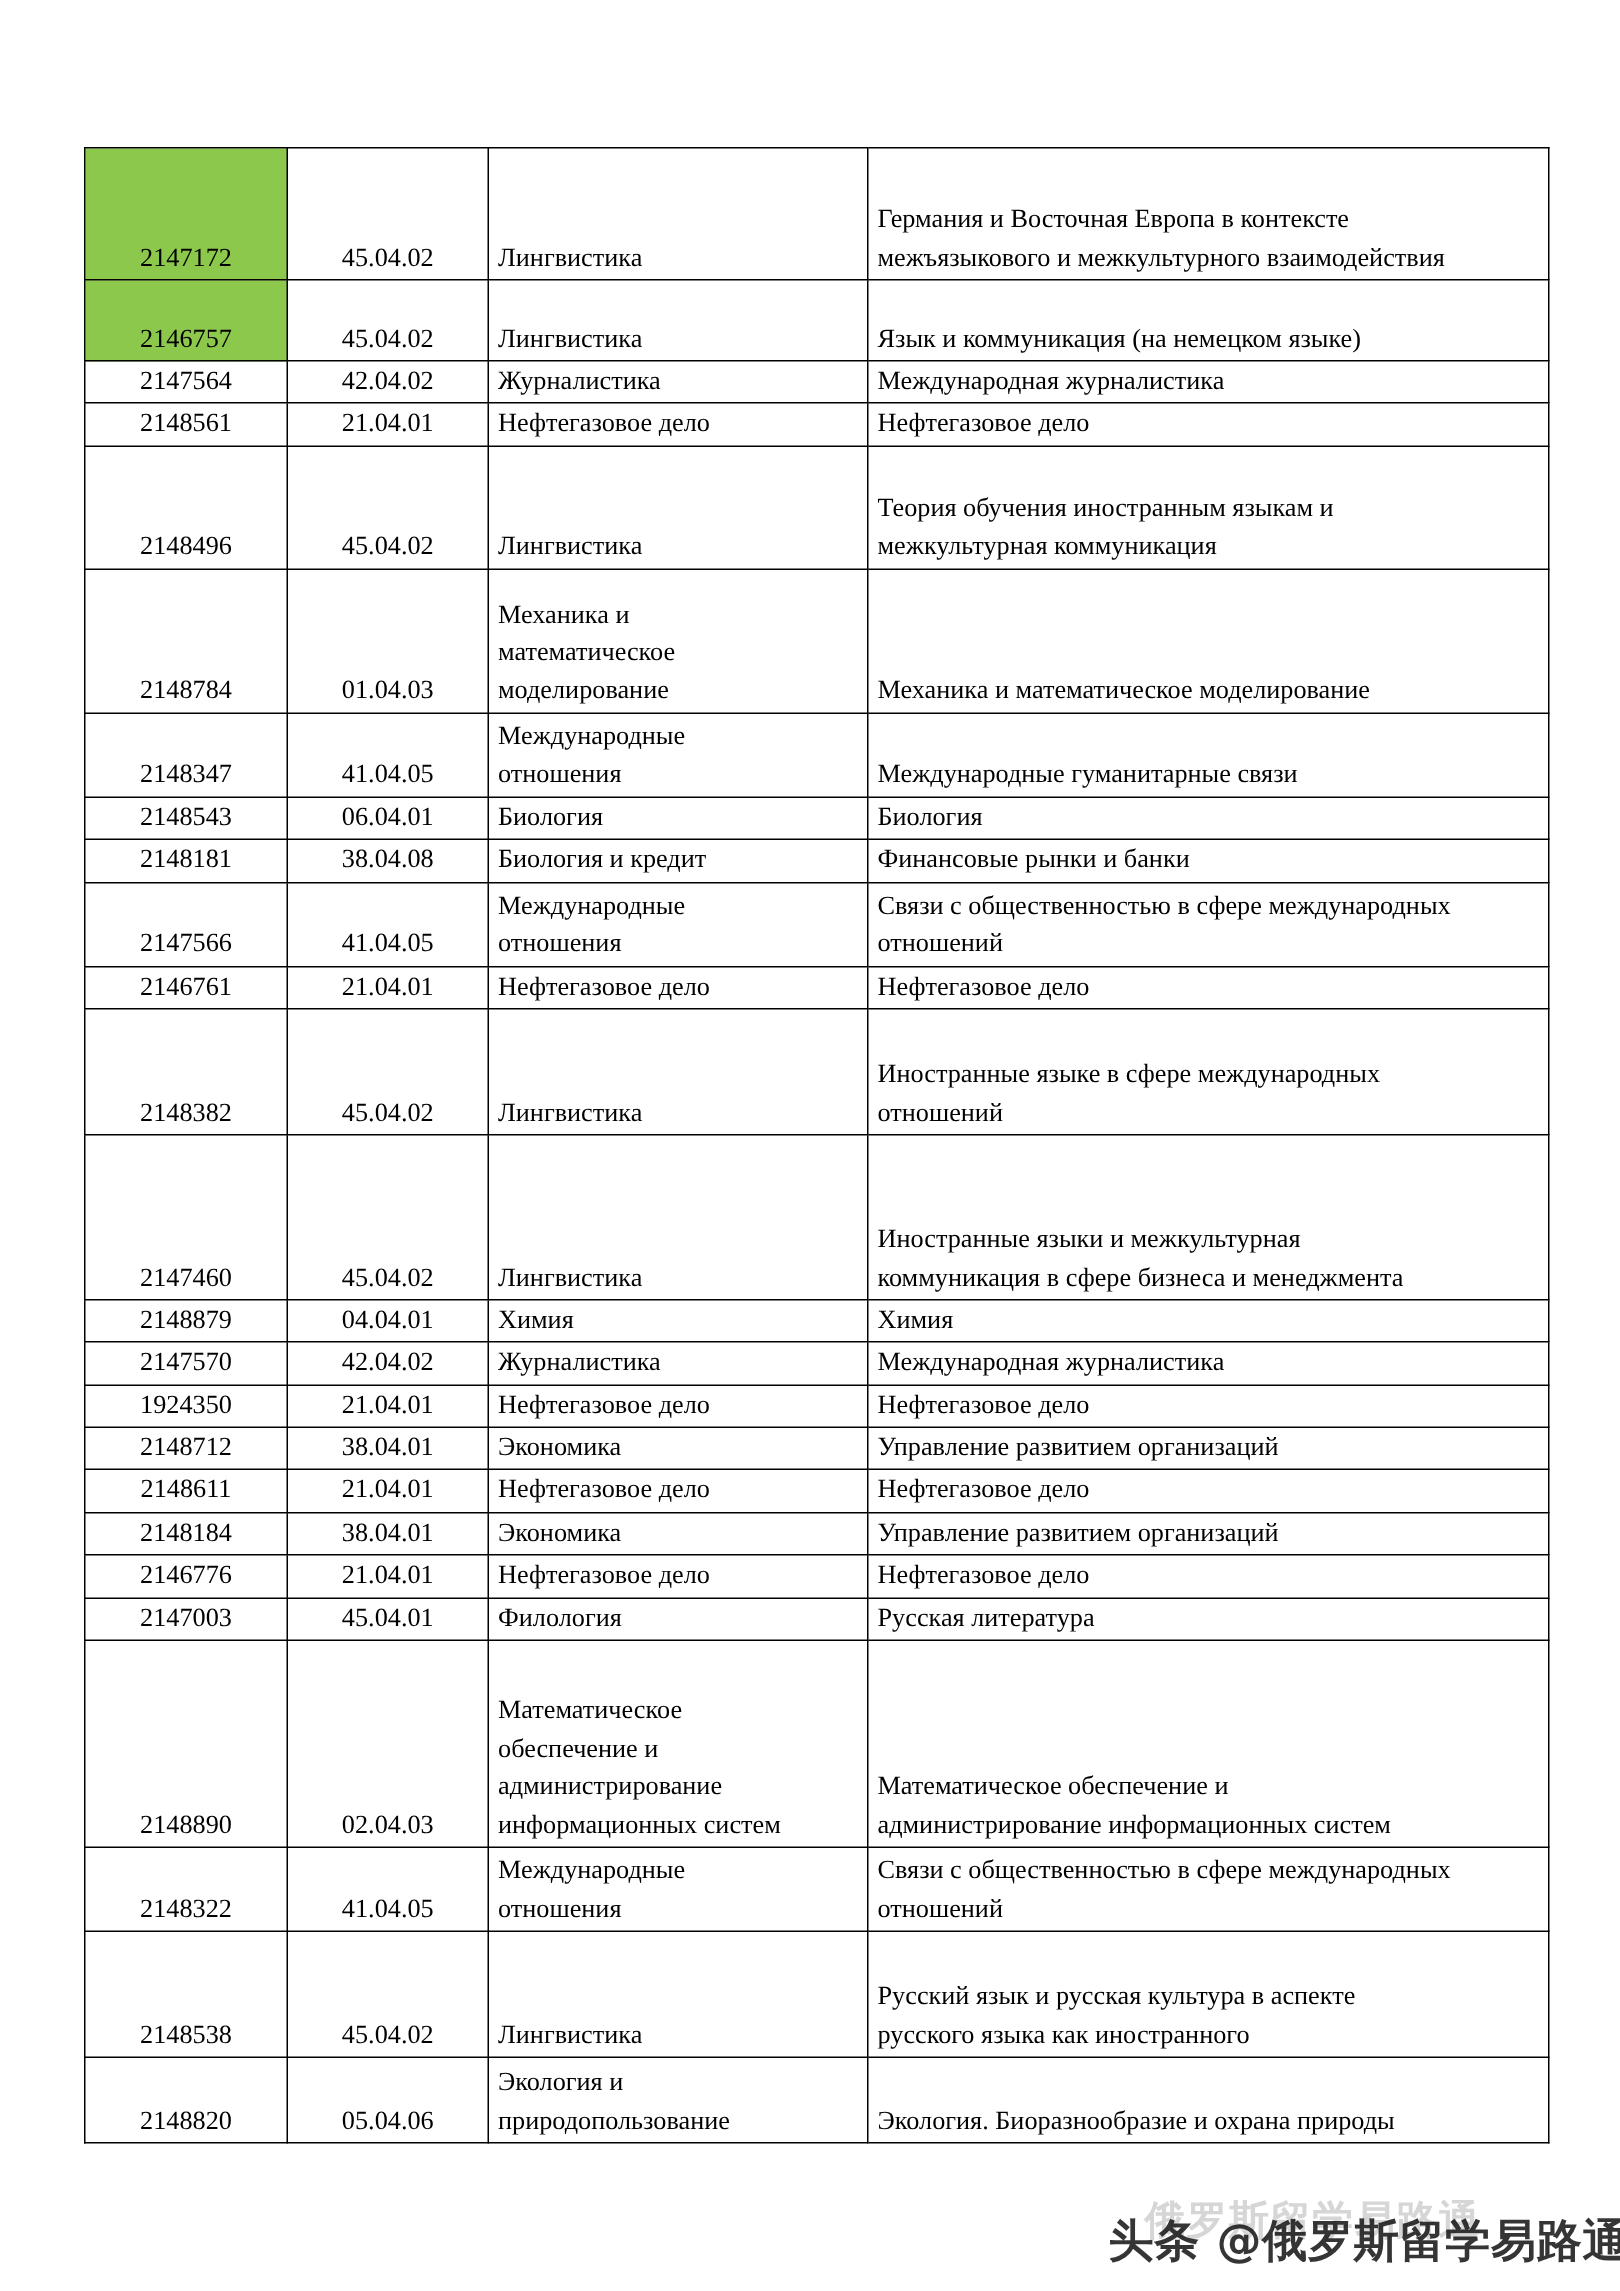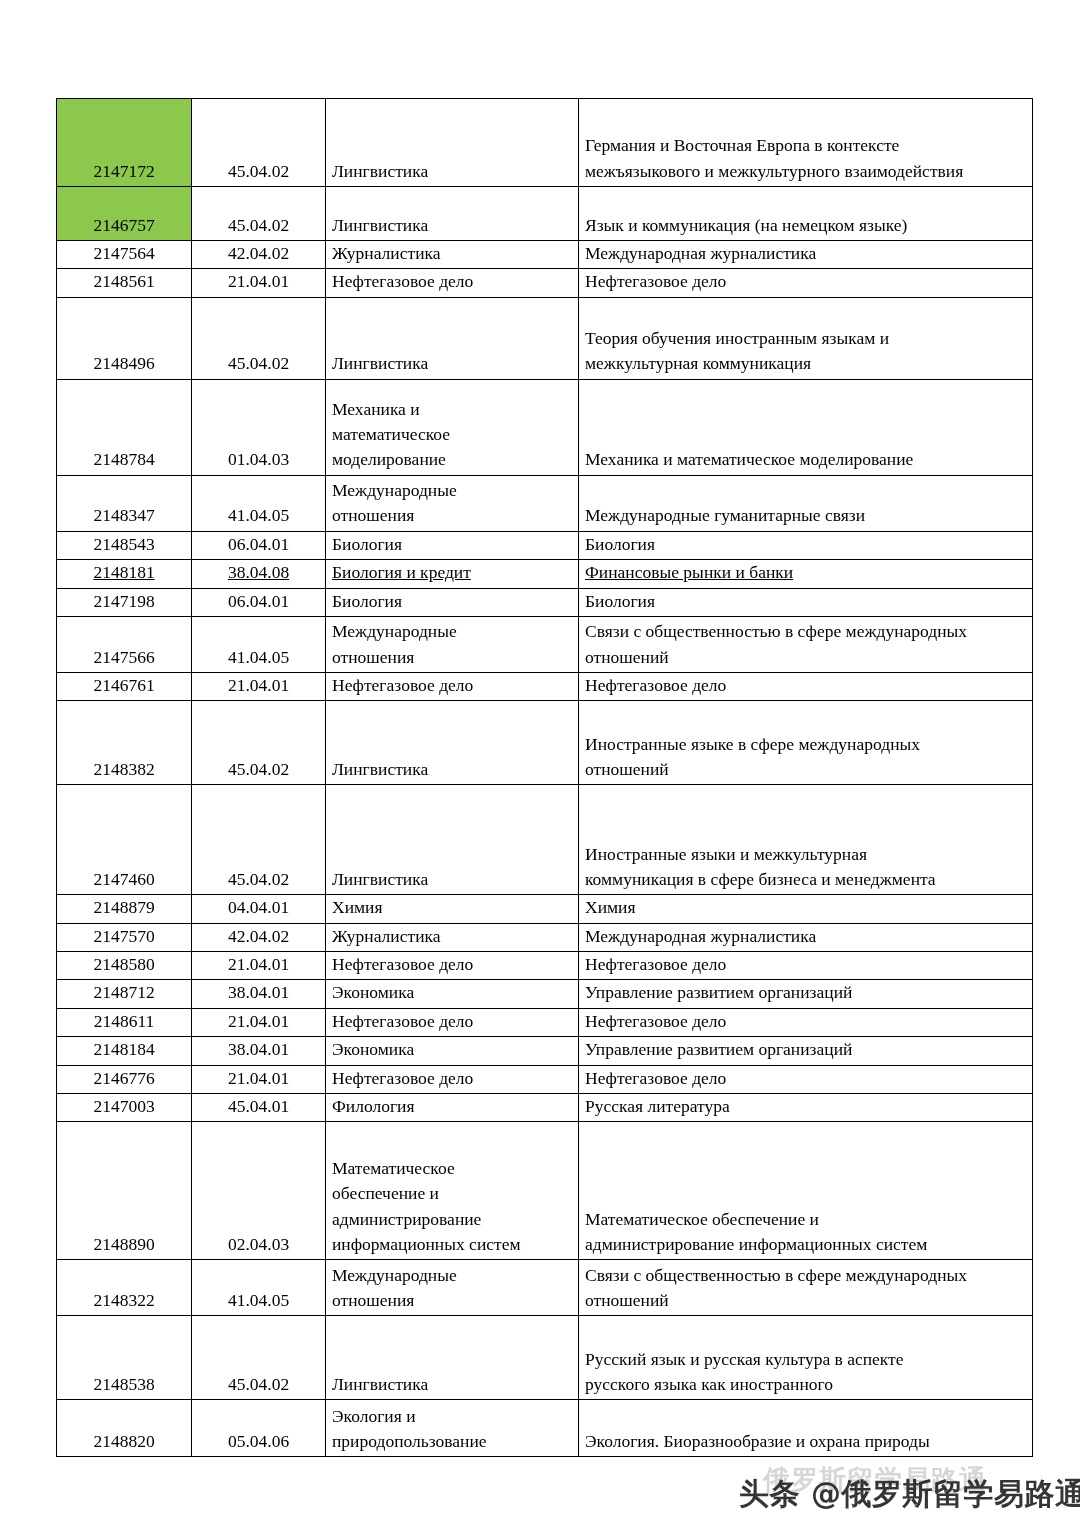--- a/index.html
+++ b/index.html
@@ -146,31 +146,25 @@
           <td class="cell-dir">Международные
 отношения</td>
           <td class="cell-prog">Международные гуманитарные связи</td>
         </tr>
         <tr style="height: 28px;">
           <td class="cell-id">2148543</td>
           <td class="cell-code">06.04.01</td>
           <td class="cell-dir">Биология</td>
           <td class="cell-prog">Биология</td>
         </tr>
-        <tr style="height: 28px; text-decoration: underline;">
+        <tr style="height: 28px;">
           <td class="cell-id">2148181</td>
           <td class="cell-code">38.04.08</td>
           <td class="cell-dir">Биология и кредит</td>
           <td class="cell-prog">Финансовые рынки и банки</td>
-        </tr>
-        <tr style="height: 28px;">
-          <td class="cell-id">2147198</td>
-          <td class="cell-code">06.04.01</td>
-          <td class="cell-dir">Биология</td>
-          <td class="cell-prog">Биология</td>
         </tr>
         <tr style="height: 56px;">
           <td class="cell-id">2147566</td>
           <td class="cell-code">41.04.05</td>
           <td class="cell-dir">Международные
 отношения</td>
           <td class="cell-prog">Связи с общественностью в сфере международных
 отношений</td>
         </tr>
         <tr style="height: 28px;">
@@ -199,21 +193,21 @@
           <td class="cell-dir">Химия</td>
           <td class="cell-prog">Химия</td>
         </tr>
         <tr style="height: 28px;">
           <td class="cell-id">2147570</td>
           <td class="cell-code">42.04.02</td>
           <td class="cell-dir">Журналистика</td>
           <td class="cell-prog">Международная журналистика</td>
         </tr>
         <tr style="height: 28px;">
-          <td class="cell-id">2148580</td>
+          <td class="cell-id">1924350</td>
           <td class="cell-code">21.04.01</td>
           <td class="cell-dir">Нефтегазовое дело</td>
           <td class="cell-prog">Нефтегазовое дело</td>
         </tr>
         <tr style="height: 28px;">
           <td class="cell-id">2148712</td>
           <td class="cell-code">38.04.01</td>
           <td class="cell-dir">Экономика</td>
           <td class="cell-prog">Управление развитием организаций</td>
         </tr>

